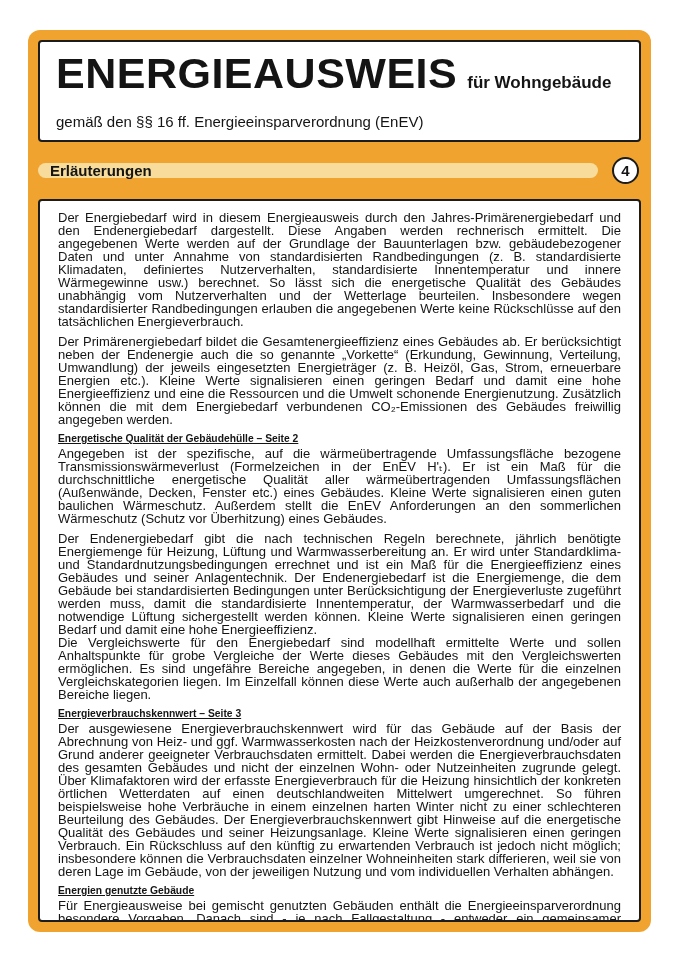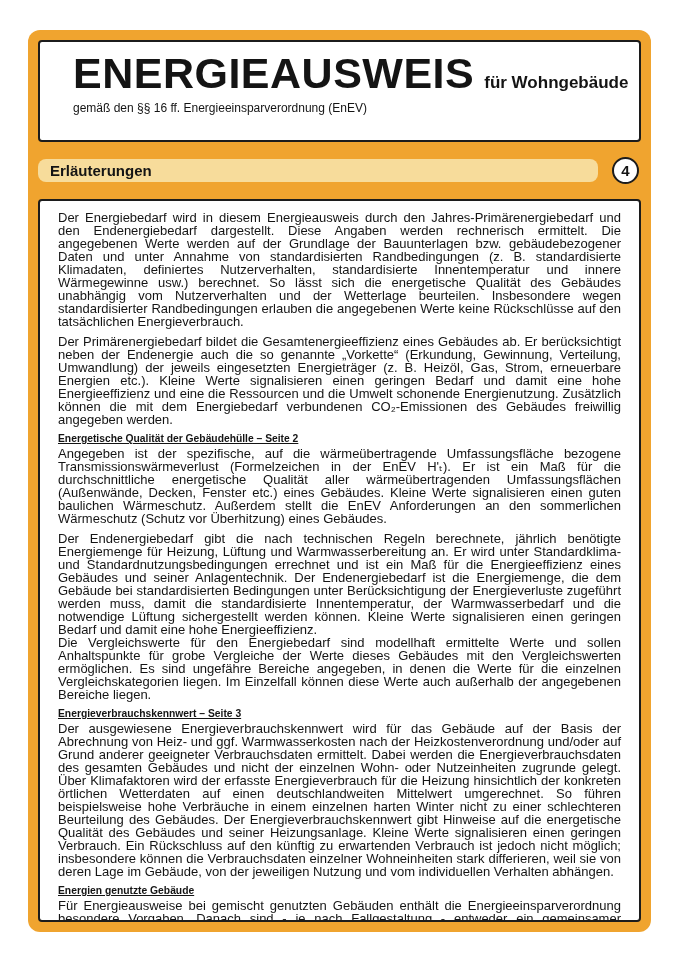--- a/index.html
+++ b/index.html
@@ -18,46 +18,46 @@
     border-radius: 12px;
     padding: 10px;
     display: flex;
     flex-direction: column;
   }
   .header-box {
     background: #ffffff;
     border: 2px solid var(--color-box_border, #1c1c1c);
     border-radius: 4px;
     height: 102px;
-    padding: 8px 18px 8px 33px;
+    padding: 8px 18px 8px 16px;
     display: flex;
     flex-direction: column;
   }
   .title-row { display: flex; align-items: baseline; gap: 10px; }
   .title {
     font-size: 43px;
     font-weight: bold;
     letter-spacing: 0.5px;
     line-height: 1.1;
     white-space: nowrap;
   }
   .title-suffix { font-size: 17px; font-weight: bold; white-space: nowrap; }
-  .law-line { font-size: 12px; margin-top: 4px; }
+  .law-line { font-size: 15px; margin-top: 16px; }
   .banner-row {
     display: flex;
     align-items: center;
     gap: 14px;
     margin-top: 15px;
     margin-bottom: 15px;
   }
   .banner {
     flex: 1;
     background: var(--color-banner_bg, #F7DC9B);
     border-radius: 8px;
-    height: 23px;
+    height: 15px;
     display: flex;
     align-items: center;
     padding-left: 12px;
   }
   .banner-label { font-size: 15px; font-weight: bold; }
   .page-circle {
     width: 27px; height: 27px;
     border-radius: 50%;
     background: #ffffff;
     border: 2.5px solid var(--color-box_border, #1c1c1c);

